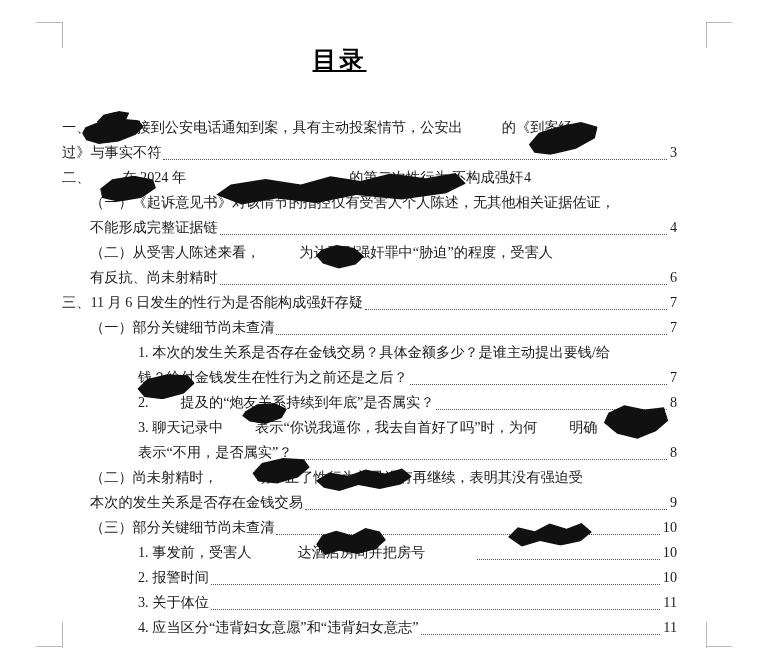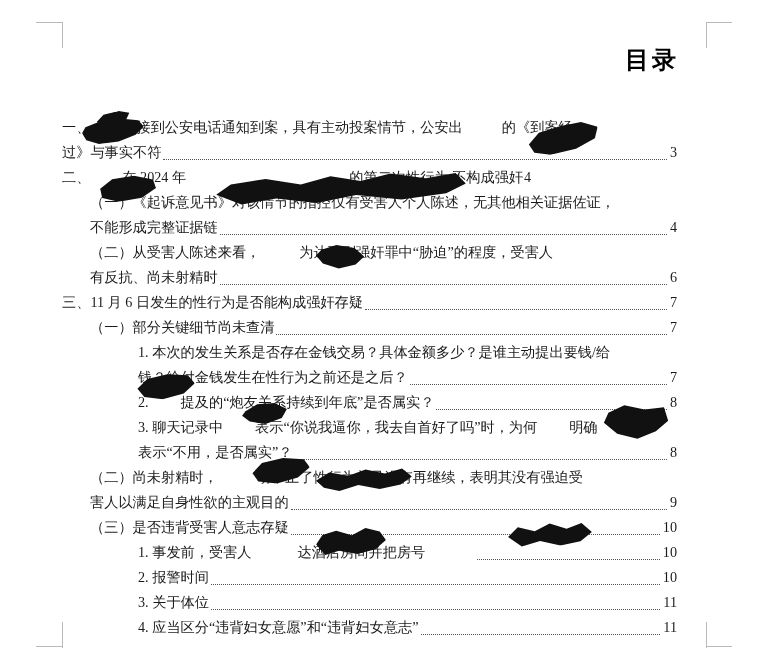--- a/index.html
+++ b/index.html
@@ -26,25 +26,26 @@
     background: #b9b9b9;
   }
   .crop.h { height: 1px; width: 26px; }
   .crop.v { width: 1px; height: 26px; }
 
   .doc-title {
     position: absolute;
     top: 44px;
     left: 0;
     width: 679px;
-    text-align: right;
+    text-align: center;
     font-size: 24px;
     font-weight: bold;
     letter-spacing: 3px;
     font-family: "Liberation Serif", serif;
+    text-decoration: underline;
   }
 
   .toc {
     position: absolute;
     top: 115px;
     left: 62px;
     width: 615px;
     font-size: 14.2px;
     line-height: 25px;
   }
@@ -253,29 +254,29 @@
         <span class="leader"></span>
         <span class="pg">8</span>
       </div>
     </div>
 
     <div class="toc-entry lvl2">
       <div class="toc-line">
         <span class="toc-text">（二）尚未射精时，&nbsp;&nbsp;&nbsp;&nbsp;&nbsp;&nbsp;&nbsp;&nbsp;&nbsp;&nbsp;&nbsp;动中止了性行为并且没有再继续，表明其没有强迫受</span>
       </div>
       <div class="toc-line">
-        <span class="toc-text">害人以满足自身性欲的主观目的</span>
+        <span class="toc-text">本次的发生关系是否存在金钱交易</span>
         <span class="leader"></span>
         <span class="pg">9</span>
       </div>
     </div>
 
     <div class="toc-entry lvl2">
       <div class="toc-line">
-        <span class="toc-text">（三）是否违背受害人意志存疑</span>
+        <span class="toc-text">（三）部分关键细节尚未查清</span>
         <span class="leader"></span>
         <span class="pg">10</span>
       </div>
     </div>
 
     <div class="toc-entry lvl3">
       <div class="toc-line">
         <span class="toc-text">1. 事发前，受害人&nbsp;&nbsp;&nbsp;&nbsp;&nbsp;&nbsp;&nbsp;&nbsp;&nbsp;&nbsp;&nbsp;&nbsp;&nbsp;达酒店房间并把房号&nbsp;&nbsp;&nbsp;&nbsp;&nbsp;&nbsp;&nbsp;&nbsp;&nbsp;&nbsp;&nbsp;&nbsp;&nbsp;&nbsp;</span>
         <span class="leader"></span>
         <span class="pg">10</span>

